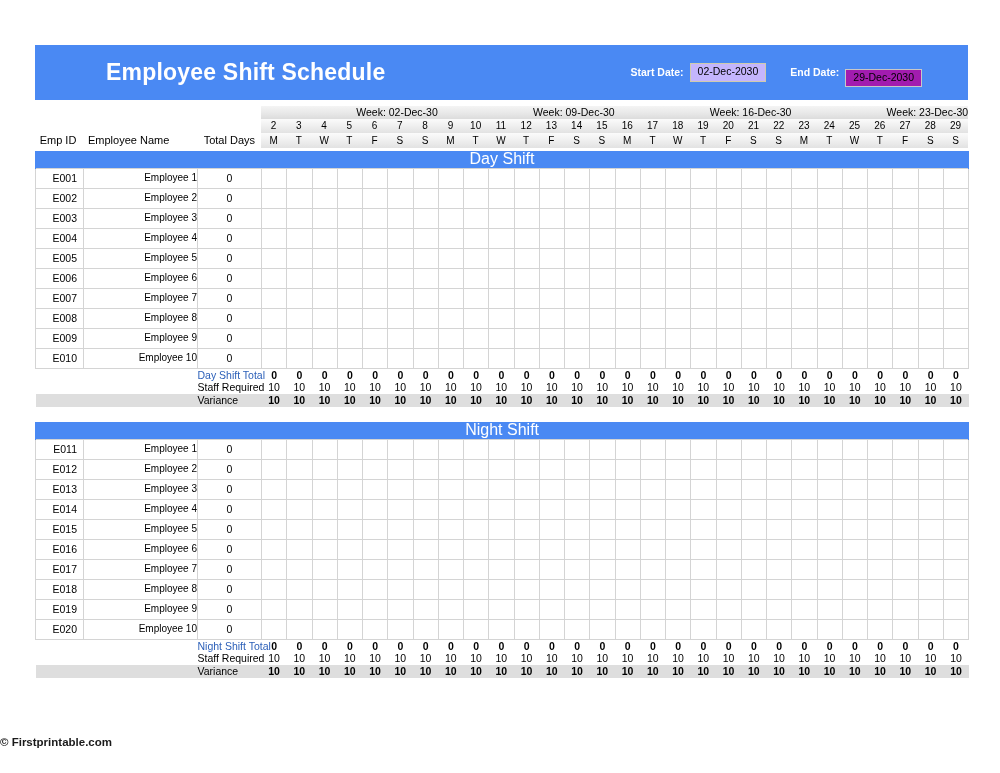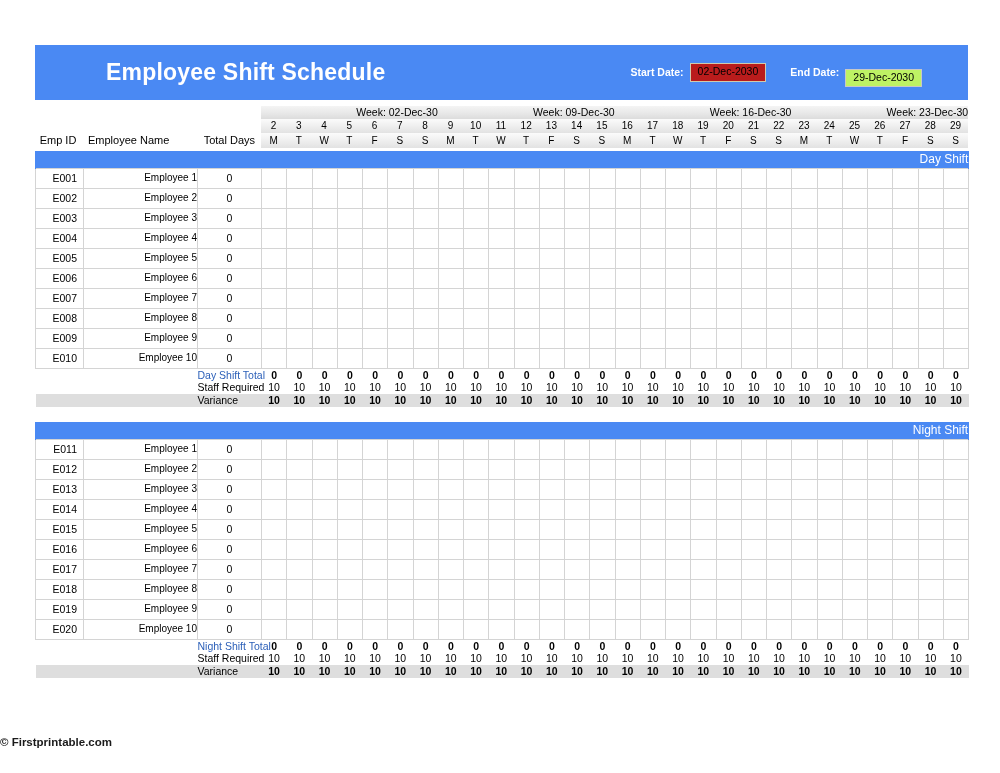--- a/index.html
+++ b/index.html
@@ -57,22 +57,22 @@
     white-space: nowrap;
   }
   .date-value {
     font-size: 10.5px;
     color: #000000;
     padding: 2px 7px 3px 7px;
     border: 1px solid #b9b9a8;
     white-space: nowrap;
     line-height: 1.1;
   }
-  .date-value.start { background: #b91c1c; border-color: #cfcbae; }
-  .date-value.end   { background: #bef264; border-color: #c8c8c8; margin-top: 11px; }
+  .date-value.start { background: #c4b5fd; border-color: #cfcbae; }
+  .date-value.end   { background: #a21caf; border-color: #c8c8c8; margin-top: 11px; }
 
   
   .sheet {
     position: absolute;
     left: 35px;
     width: 933px;
     border-collapse: collapse;
     table-layout: fixed;
     font-size: 10.5px;
   }
@@ -127,23 +127,23 @@
   
   .section-row td {
     background: #4a89f3;
     height: 17px;
     border-left: 1px solid #4a89f3;
     border-right: 1px solid #4a89f3;
   }
   .section-title {
     color: #ffffff;
     font-weight: bold;
-    font-size: 12px;
+    font-size: 16px;
     padding-left: 5px;
-    text-align: right;
+    text-align: center;
     white-space: nowrap;
   }
 
   
   .emp-row td {
     height: 20px;
     border: 1px solid #d4d4d4;
     background: #ffffff;
   }
   .emp-row td.cell-emp {

